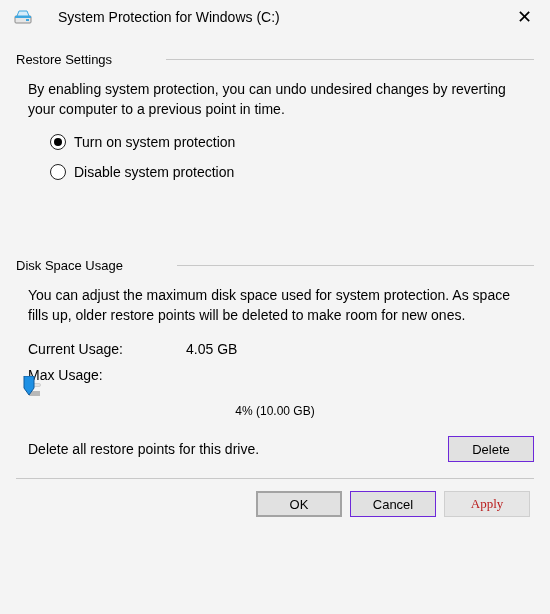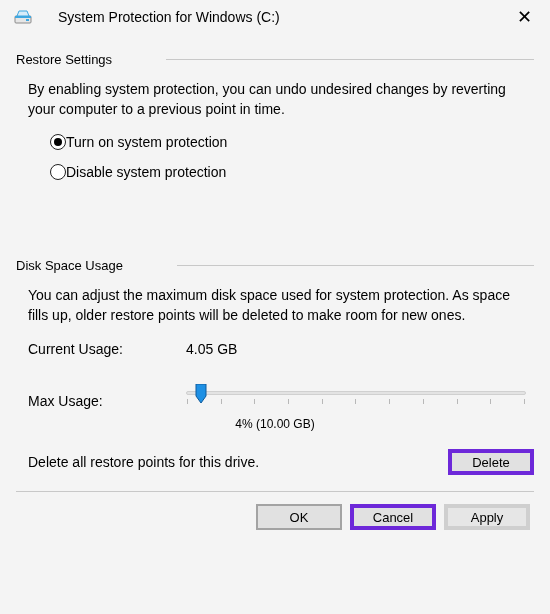--- a/index.html
+++ b/index.html
@@ -60,21 +60,21 @@
     padding: 0 10px 16px 12px;
     line-height: 1.45;
     font-size: 14px;
   }
   .radio-group {
     padding: 0 0 50px 34px;
   }
   .radio-row {
     display: flex;
     align-items: center;
-    gap: 0;
+    gap: 8px;
     margin-bottom: 14px;
     font-size: 14px;
   }
   .radio {
     width: 16px;
     height: 16px;
     border: 1px solid #222;
     border-radius: 50%;
     display: inline-flex;
     align-items: center;
@@ -85,30 +85,31 @@
     width: 8px;
     height: 8px;
     border-radius: 50%;
     background: #000;
   }
   .kv-row {
     display: flex;
     padding: 0 0 0 12px;
     font-size: 14px;
     align-items: center;
-    margin-bottom: 34px;
+    margin-bottom: 8px;
   }
   .kv-row .k { width: 158px; }
   .kv-row .v { }
   .slider-row {
     display: flex;
     padding: 0 0 0 12px;
     font-size: 14px;
     align-items: flex-start;
     margin-bottom: 4px;
+    flex-direction: column;
   }
   .slider-row .k { width: 158px; padding-top: 2px; }
   .slider-wrap { flex: 1; padding-right: 8px; }
   .track {
     position: relative;
     height: 4px;
     background: #e3e3e3;
     border: 1px solid #d0d0d0;
     border-radius: 2px;
     width: 100%;
@@ -141,35 +142,36 @@
     align-items: center;
     padding: 0 0 10px 12px;
     font-size: 14px;
     gap: 10px;
   }
   .delete-row .txt { flex: 1; }
   .btn {
     min-width: 86px;
     height: 26px;
     background: #e1e1e1;
-    border: 4px solid #6d28d9;
+    border: 1px solid #6d28d9;
     font-size: 13px;
     font-family: inherit;
     display: inline-flex;
     align-items: center;
     justify-content: center;
     padding: 0 14px;
   }
   .btn.default {
     border: 2px solid #a3a3a3;
   }
   .btn.disabled {
-    color: #000000;
+    color: #b91c1c;
     border-color: #cfcfcf;
     background: #e6e6e6;
+    font-family: Liberation Serif, serif;
   }
   .hr {
     height: 1px;
     background: #c8c8c8;
     margin: 6px 0 12px 0;
   }
   .footer {
     display: flex;
     justify-content: flex-end;
     gap: 8px;

